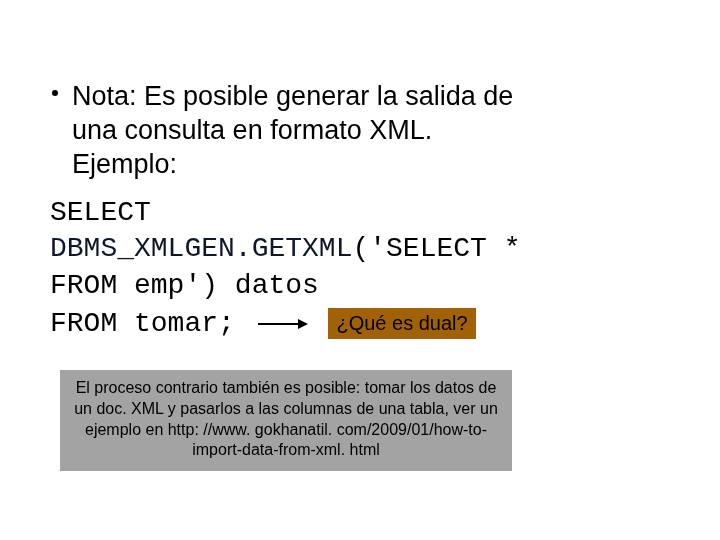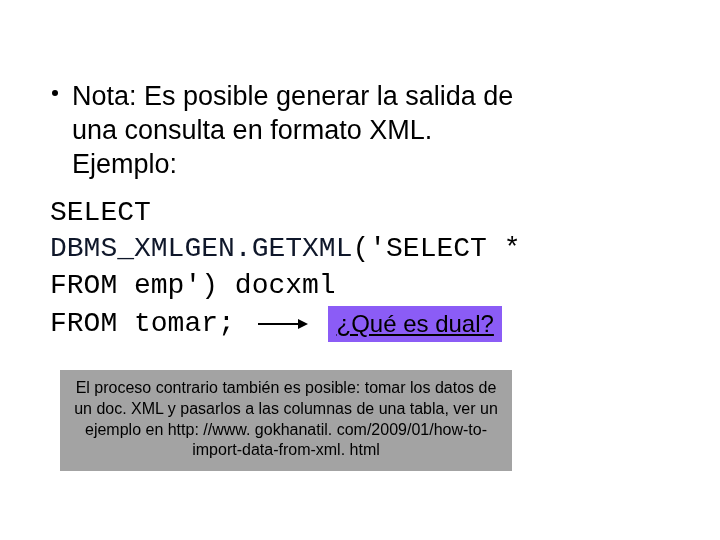--- a/index.html
+++ b/index.html
@@ -71,25 +71,24 @@
     width: 0;
     height: 0;
     border-left: 10px solid #000;
     border-top: 5px solid transparent;
     border-bottom: 5px solid transparent;
     transform: translateY(-50%);
   }
   .callout {
     display: inline-block;
     vertical-align: middle;
-    background: #8b5cf6;
+    background: #a16207;
     padding: 2px 8px 3px 8px;
     font-family: Arial, Helvetica, sans-serif;
-    font-size: 24px;
-    text-decoration: underline;
+    font-size: 20px;
   }
   .footbox {
     position: absolute;
     left: 60px;
     right: 68px;
     top: 370px;
     background: #a3a3a3;
     padding: 8px 8px 10px 8px;
     font-size: 16px;
     line-height: 1.3;
@@ -101,21 +100,21 @@
 
 <div class="slide">
 
   <div class="bullet">
     <span class="dot"></span>
     <span>Nota: Es posible generar la salida de una consulta en formato XML. Ejemplo:</span>
   </div>
 
   <div class="codeblock">
     <div>
-      <span>SELECT </span><span class="fn">DBMS_XMLGEN.GETXML</span><span>('</span><span>SELECT * FROM emp</span><span>') </span><span>docxml</span>
+      <span>SELECT </span><span class="fn">DBMS_XMLGEN.GETXML</span><span>('</span><span>SELECT * FROM emp</span><span>') </span><span>datos</span>
     </div>
     <div class="annot-row">
       <span>FROM tomar</span><span>;</span>
       <span class="arrow">
         <span class="shaft"></span><span class="head"></span>
       </span>
       <span class="callout">
         <span>¿Qué es dual?</span>
       </span>
     </div>

